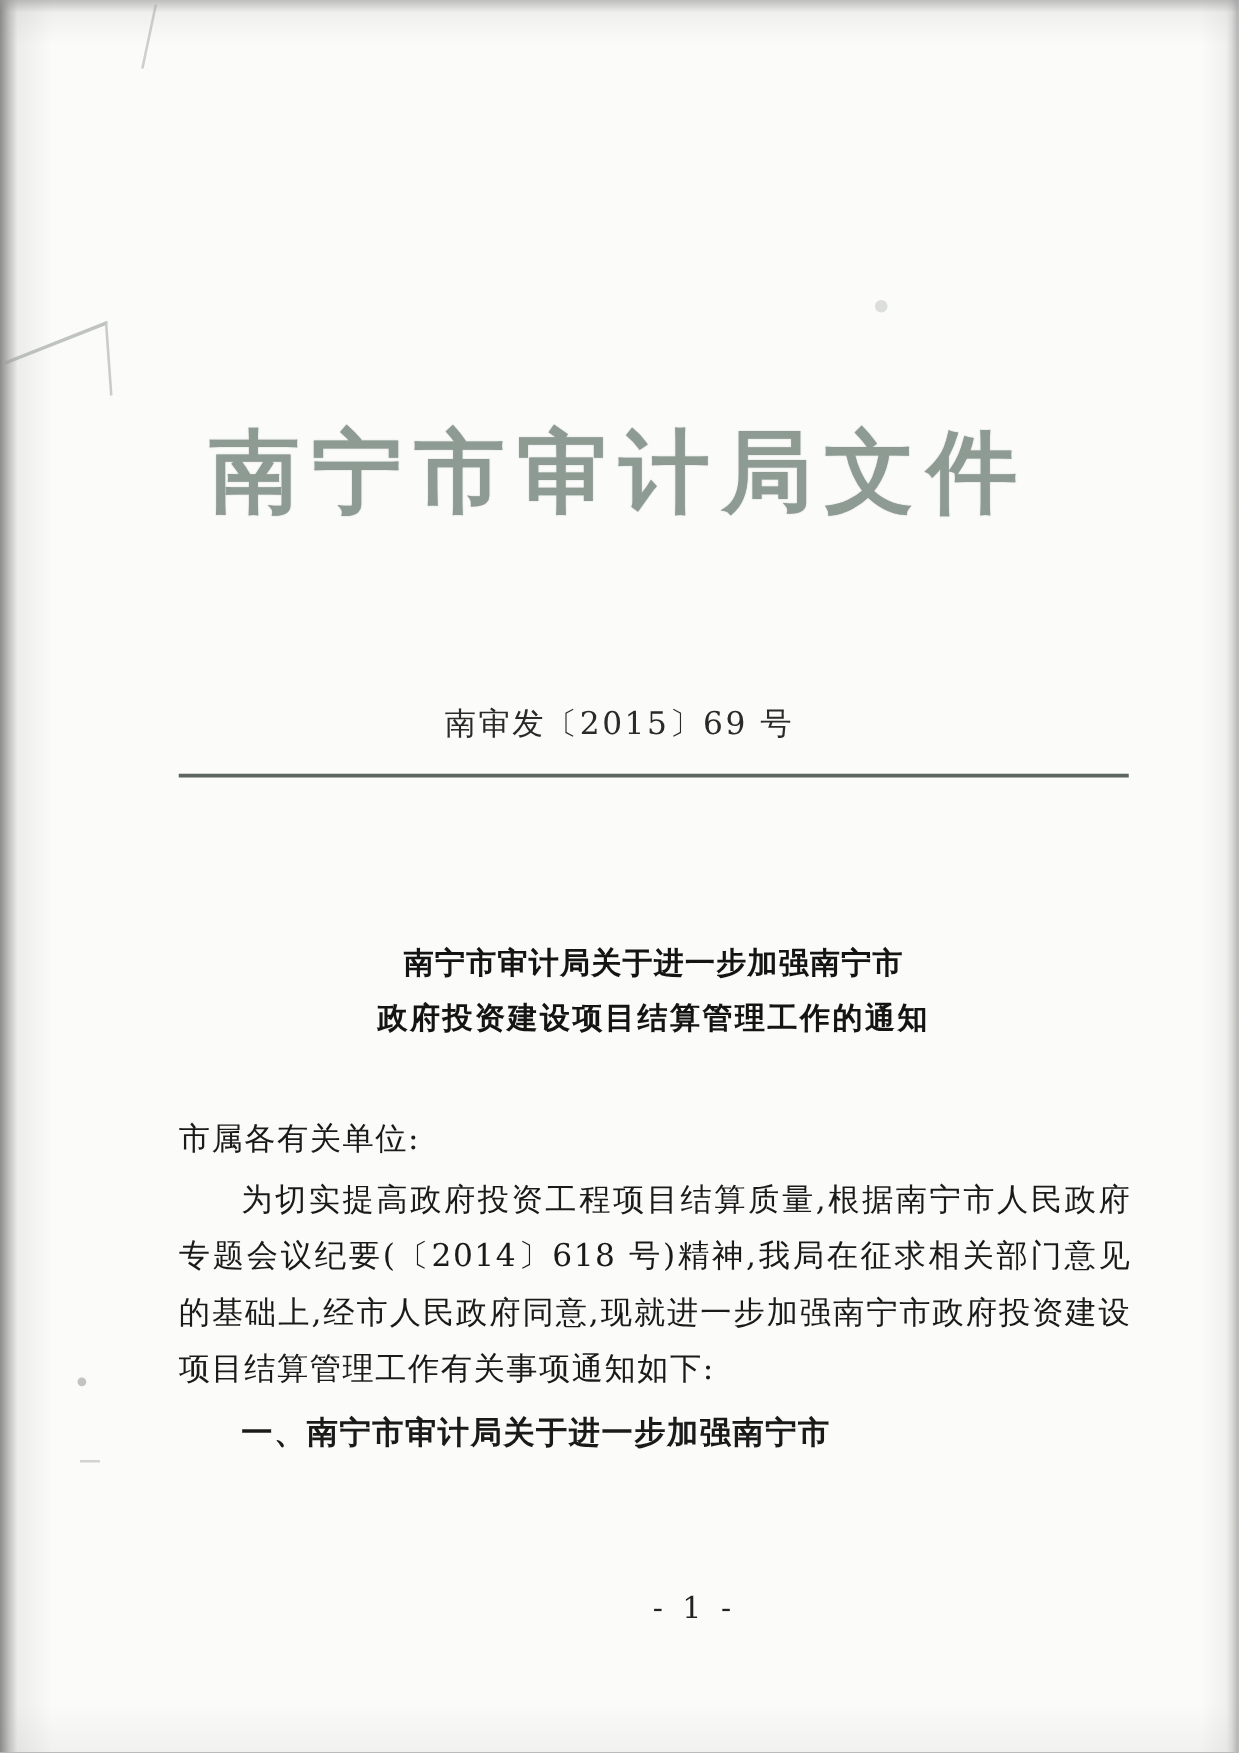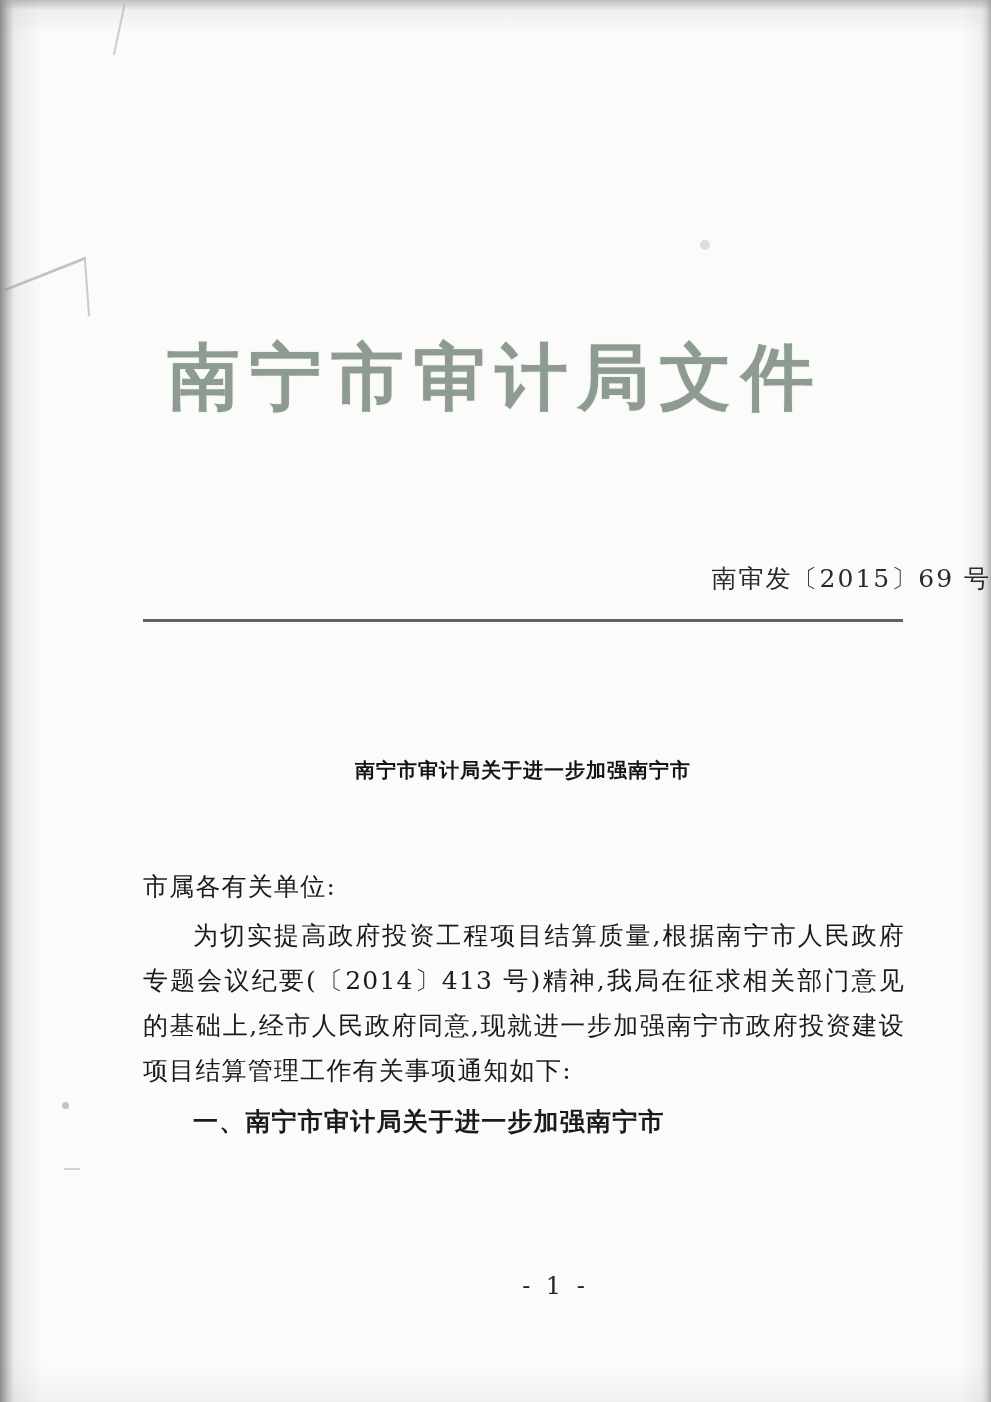--- a/index.html
+++ b/index.html
@@ -104,21 +104,21 @@
     letter-spacing: 10px;
     color: #8e9b93;
     text-shadow: 0 0 1px rgba(120,135,128,.6);
     white-space: nowrap;
   }
 
   .doc-number {
     position: absolute;
     left: 0; right: 0;
     top: 562px;
-    text-align: right;
+    text-align: center;
     font-family: "DejaVu Serif", "Liberation Serif", serif;
     font-size: 25px;
     letter-spacing: 2px;
     color: #2a2a2a;
   }
 
   .rule {
     position: absolute;
     left: 143px;
     width: 760px;
@@ -129,32 +129,32 @@
   }
 
   .doc-title {
     position: absolute;
     left: 143px;
     width: 760px;
     top: 748px;
     text-align: center;
     font-family: "DejaVu Serif", "Liberation Serif", serif;
     font-weight: bold;
-    font-size: 20px;
+    font-size: 24px;
     line-height: 44px;
     letter-spacing: 1px;
     color: #141414;
   }
   .doc-title .line2 { display: block; letter-spacing: 2px; }
 
   .body-block {
     position: absolute;
     left: 143px;
     width: 762px;
-    top: 864px;
+    top: 888px;
     font-family: "DejaVu Serif", "Liberation Serif", serif;
     font-size: 25px;
     line-height: 45px;
     letter-spacing: 1.2px;
     color: #1a1a1a;
   }
   .salutation { margin: 0 0 4px 0; }
   .para {
     margin: 0;
     text-indent: 50px;
@@ -197,23 +197,24 @@
   <div class="doc-header">
     <div class="doc-header-title">南宁市审计局文件</div>
   </div>
 
   <div class="doc-number">南审发〔2015〕69 号</div>
 
   <div class="rule"></div>
 
   <div class="doc-title">
     <span class="line1">南宁市审计局关于进一步加强南宁市</span>
+    <span class="line2">政府投资建设项目结算管理工作的通知</span>
   </div>
 
   <div class="body-block">
     <p class="salutation">市属各有关单位:</p>
-    <p class="para">为切实提高政府投资工程项目结算质量,根据南宁市人民政府专题会议纪要(〔2014〕413 号)精神,我局在征求相关部门意见的基础上,经市人民政府同意,现就进一步加强南宁市政府投资建设项目结算管理工作有关事项通知如下:</p>
+    <p class="para">为切实提高政府投资工程项目结算质量,根据南宁市人民政府专题会议纪要(〔2014〕618 号)精神,我局在征求相关部门意见的基础上,经市人民政府同意,现就进一步加强南宁市政府投资建设项目结算管理工作有关事项通知如下:</p>
     <p class="heading-1">一、南宁市审计局关于进一步加强南宁市</p>
   </div>
 
   <div class="page-number">- 1 -</div>
 
 </div>
 
 </body></html>

